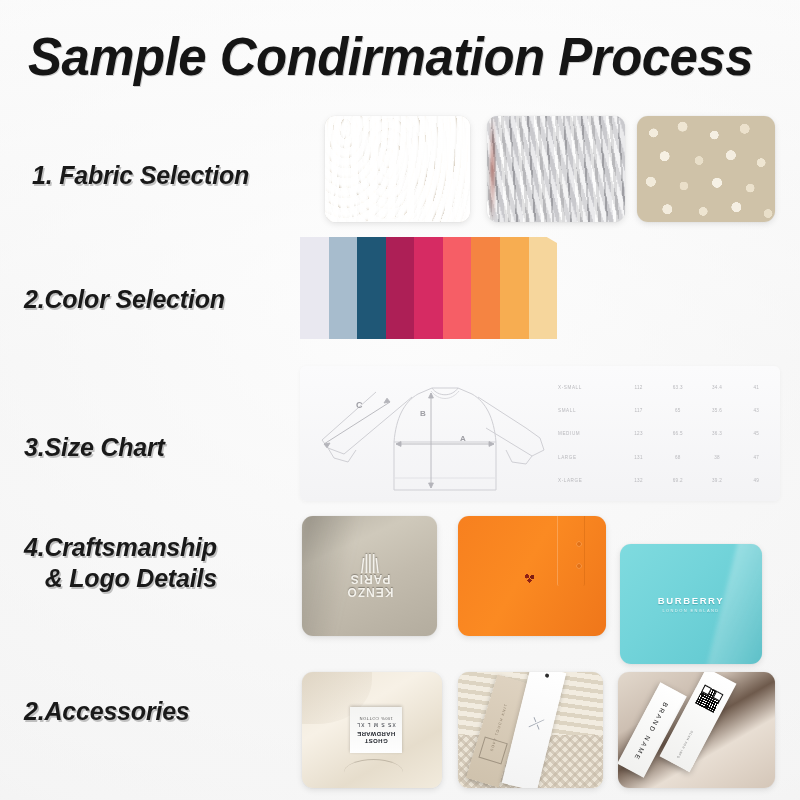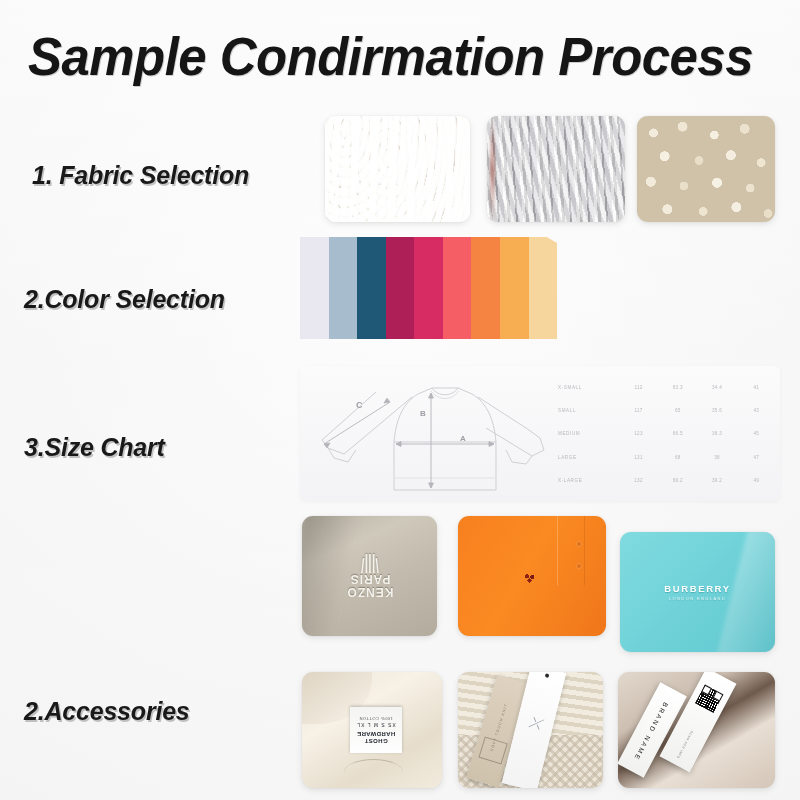--- a/index.html
+++ b/index.html
@@ -155,21 +155,21 @@
     display:flex;flex-direction:column;justify-content:space-around;
     padding:4px 4px 4px 0;box-sizing:border-box;
   }
   #sizetable .trow{display:flex;align-items:center;}
   #sizetable .c0{width:62px;font-size:4.6px;letter-spacing:.6px;color:#b9b9bd;}
   #sizetable .cn{width:40px;text-align:center;font-size:4.6px;color:#b9b9bd;letter-spacing:.3px;}
 
   
   #cr1{left:302px;top:516px;width:135px;height:120px;}
   #cr2{left:458px;top:516px;width:148px;height:120px;}
-  #cr3{left:620px;top:532px;width:155px;height:120px;text-decoration:underline;}
+  #cr3{left:620px;top:544px;width:142px;height:120px;text-decoration:underline;}
 
   .fabric-grey{
     width:100%;height:100%;position:relative;
     background:
       linear-gradient(155deg,#b9b3a6 0%,#cfc9bb 28%,#c3bcae 55%,#b3ac9e 100%);
   }
   .fabric-grey:before{
     content:"";position:absolute;left:-10%;top:-20%;width:42%;height:150%;
     background:linear-gradient(90deg,rgba(90,86,78,.35),rgba(0,0,0,0));
     transform:rotate(12deg);filter:blur(4px);
@@ -328,20 +328,22 @@
 <div class="bg-texture"></div>
 <div class="bg-vignette"></div>
 
 <div class="stage">
 
   <div class="title">Sample Condirmation Process</div>
 
   <div class="step-label" id="lbl1">1. Fabric Selection</div>
   <div class="step-label" id="lbl2">2.Color Selection</div>
   <div class="step-label" id="lbl3">3.Size Chart</div>
+  <div class="step-label" id="lbl4">4.Craftsmanship
+&amp; Logo Details</div>
   <div class="step-label" id="lbl5">2.Accessories</div>
 
   <div class="card" id="fab1">
     <div class="knit"></div>
   </div>
   <div class="card" id="fab2">
     <div class="wavy"></div>
   </div>
   <div class="card" id="fab3">
     <div class="boucle"></div>

